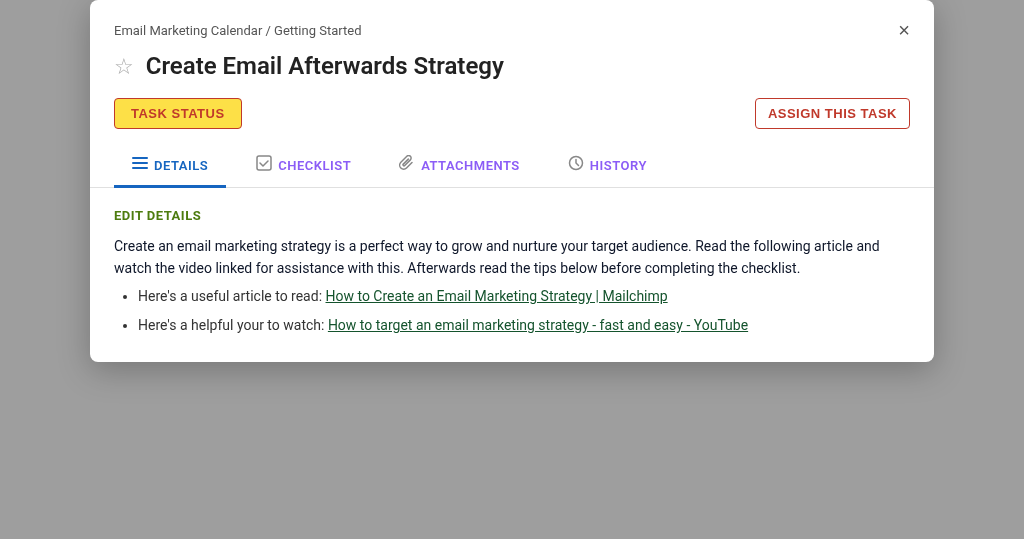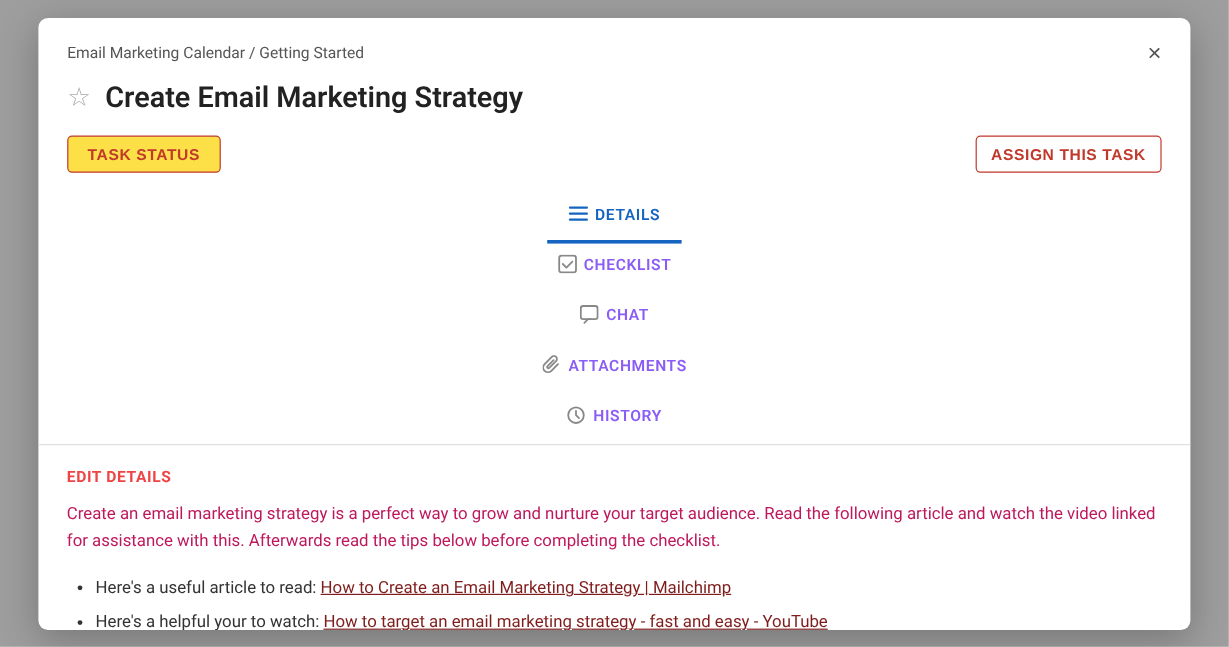--- a/index.html
+++ b/index.html
@@ -8,24 +8,24 @@
       display: flex;
       align-items: center;
       justify-content: center;
       width: 1024px;
       height: 539px;
       font-family: 'Roboto', Arial, sans-serif;
       overflow: hidden;
     }
     .modal-overlay {
       position: relative;
-      width: 1024px;
+      width: 844px;
       height: 539px;
       display: flex;
-      align-items: center;
+      align-items: flex-start;
       justify-content: center;
       border-radius: 28px;
     }
     .modal {
       background: #fff;
       border-radius: 8px;
       width: 960px;
       max-height: 510px;
       box-shadow: 0 8px 32px rgba(0,0,0,0.25);
       display: flex;
@@ -105,22 +105,21 @@
       border-radius: 4px;
       cursor: pointer;
       letter-spacing: 0.5px;
       text-transform: uppercase;
     }
     .tabs-row {
       display: flex;
       align-items: center;
       border-bottom: 1px solid #e0e0e0;
       padding: 0 24px;
-      gap: 0;
-      flex-direction: column;
+      gap: 12px;
     }
     .tab {
       display: flex;
       align-items: center;
       gap: 6px;
       padding: 10px 18px;
       font-size: 13px;
       font-weight: 600;
       color: #8b5cf6;
       cursor: pointer;
@@ -138,60 +137,60 @@
       font-size: 15px;
     }
     .modal-body {
       padding: 20px 24px;
       overflow-y: auto;
       flex: 1;
     }
     .edit-details-label {
       font-size: 13px;
       font-weight: 700;
-      color: #ef4444;
+      color: #4d7c0f;
       text-transform: uppercase;
       letter-spacing: 0.5px;
       margin-bottom: 12px;
     }
     .description {
       font-size: 14px;
-      color: #be185d;
+      color: #0f172a;
       line-height: 1.6;
-      margin-bottom: 16px;
+      margin-bottom: 4px;
     }
     .links-list {
       list-style: disc;
       padding-left: 24px;
       font-size: 14px;
       color: #333;
       line-height: 1.8;
     }
     .links-list li {
       margin-bottom: 4px;
     }
     .link {
-      color: #7f1d1d;
+      color: #14532d;
       text-decoration: underline;
       cursor: pointer;
     }
   </style>
 </head>
 <body>
 
 <div class="modal-overlay">
   <div class="modal">
     <div class="modal-header">
       <div class="breadcrumb">
         <span class="breadcrumb-text">Email Marketing Calendar / Getting Started</span>
         <button class="close-btn">×</button>
       </div>
       <div class="title-row">
         <span class="star-icon">☆</span>
-        <span class="task-title">Create Email Marketing Strategy</span>
+        <span class="task-title">Create Email Afterwards Strategy</span>
       </div>
       <div class="action-row">
         <button class="action-btn">TASK STATUS</button>
         <div class="spacer"></div>
         <button class="assign-btn">ASSIGN THIS TASK</button>
       </div>
     </div>
 
     <div class="tabs-row">
       <div class="tab active">
@@ -205,29 +204,20 @@
         <span>DETAILS</span>
       </div>
       <div class="tab">
         <span class="tab-icon">
           <svg width="16" height="16" viewBox="0 0 16 16" fill="none" xmlns="http://www.w3.org/2000/svg">
             <rect x="1" y="1" width="14" height="14" rx="2" stroke="#888" stroke-width="1.5" fill="none"></rect>
             <path d="M4 8l3 3 5-5" stroke="#888" stroke-width="1.5" stroke-linecap="round" stroke-linejoin="round"></path>
           </svg>
         </span>
         <span>CHECKLIST</span>
-      </div>
-      <div class="tab">
-        <span class="tab-icon">
-          <svg width="16" height="16" viewBox="0 0 16 16" fill="none" xmlns="http://www.w3.org/2000/svg">
-            <rect x="1" y="1" width="14" height="11" rx="2" stroke="#888" stroke-width="1.5" fill="none"></rect>
-            <path d="M4 15l3-3h2" stroke="#888" stroke-width="1.5" stroke-linecap="round" stroke-linejoin="round"></path>
-          </svg>
-        </span>
-        <span>CHAT</span>
       </div>
       <div class="tab">
         <span class="tab-icon">
           <svg width="16" height="16" viewBox="0 0 16 16" fill="none" xmlns="http://www.w3.org/2000/svg">
             <path d="M13 7.5L7.5 13a4 4 0 01-5.657-5.657l6-6a2.5 2.5 0 013.536 3.536l-5.657 5.656a1 1 0 01-1.414-1.414l5-5" stroke="#888" stroke-width="1.5" stroke-linecap="round"></path>
           </svg>
         </span>
         <span>ATTACHMENTS</span>
       </div>
       <div class="tab">

